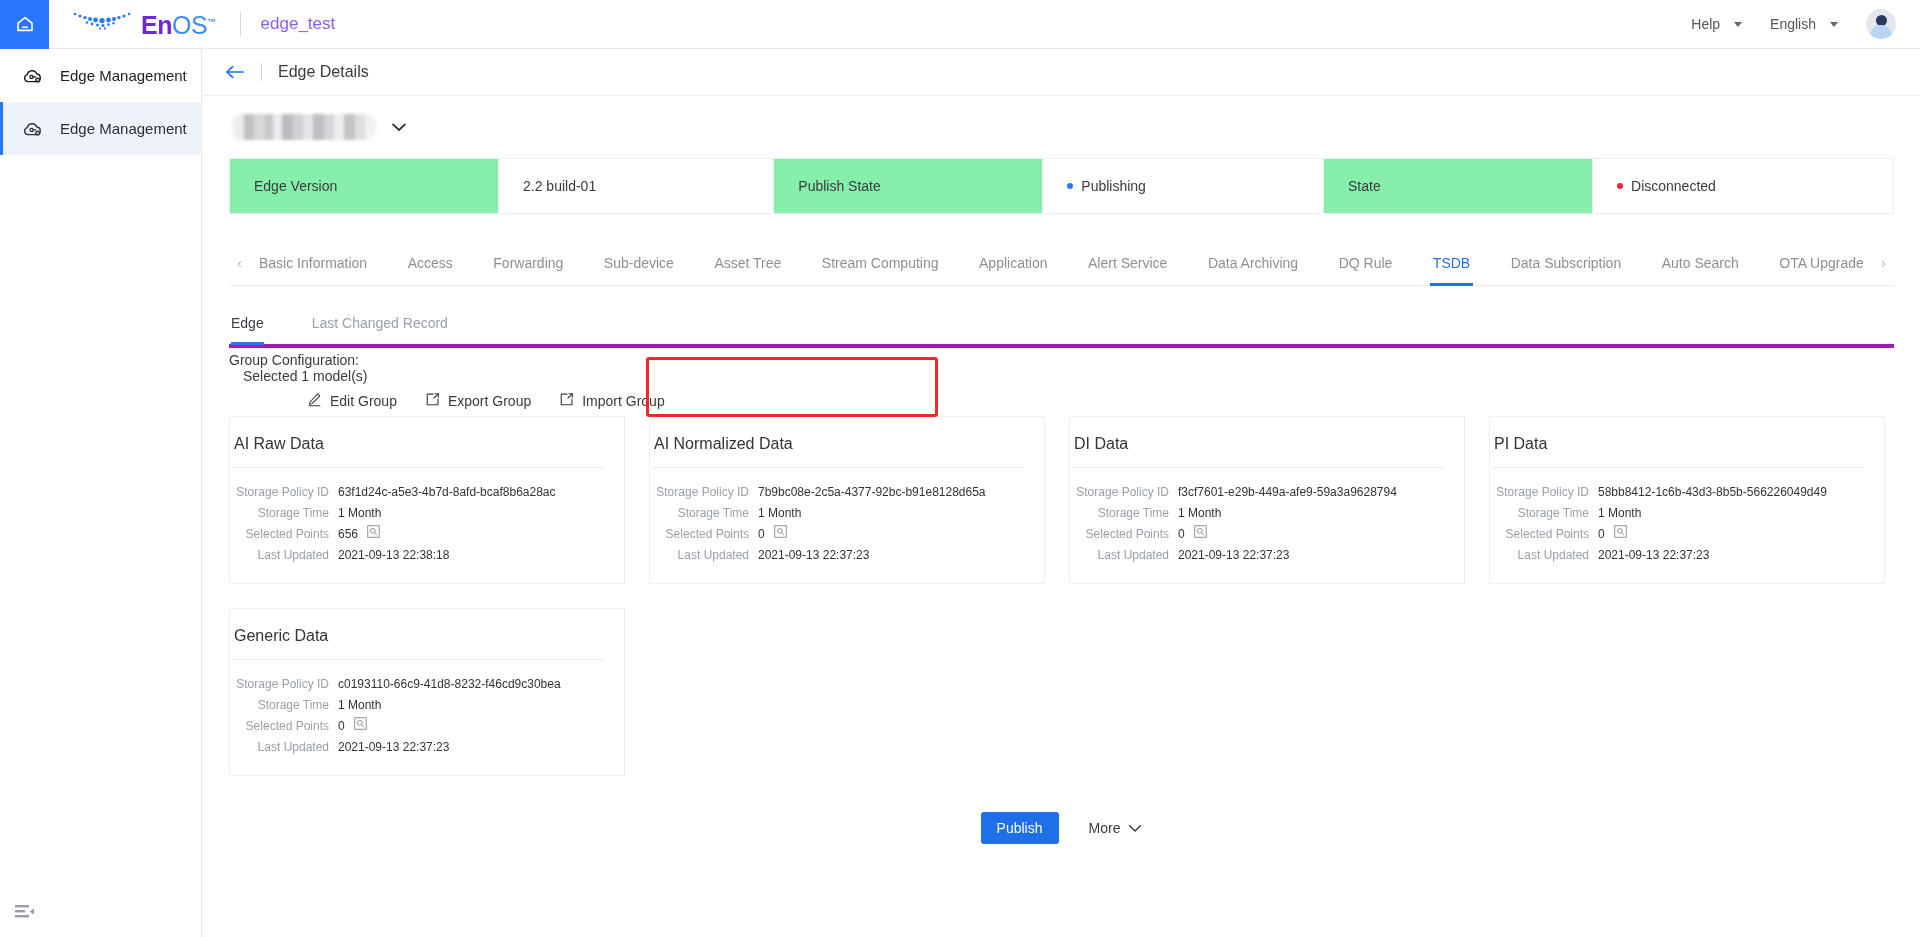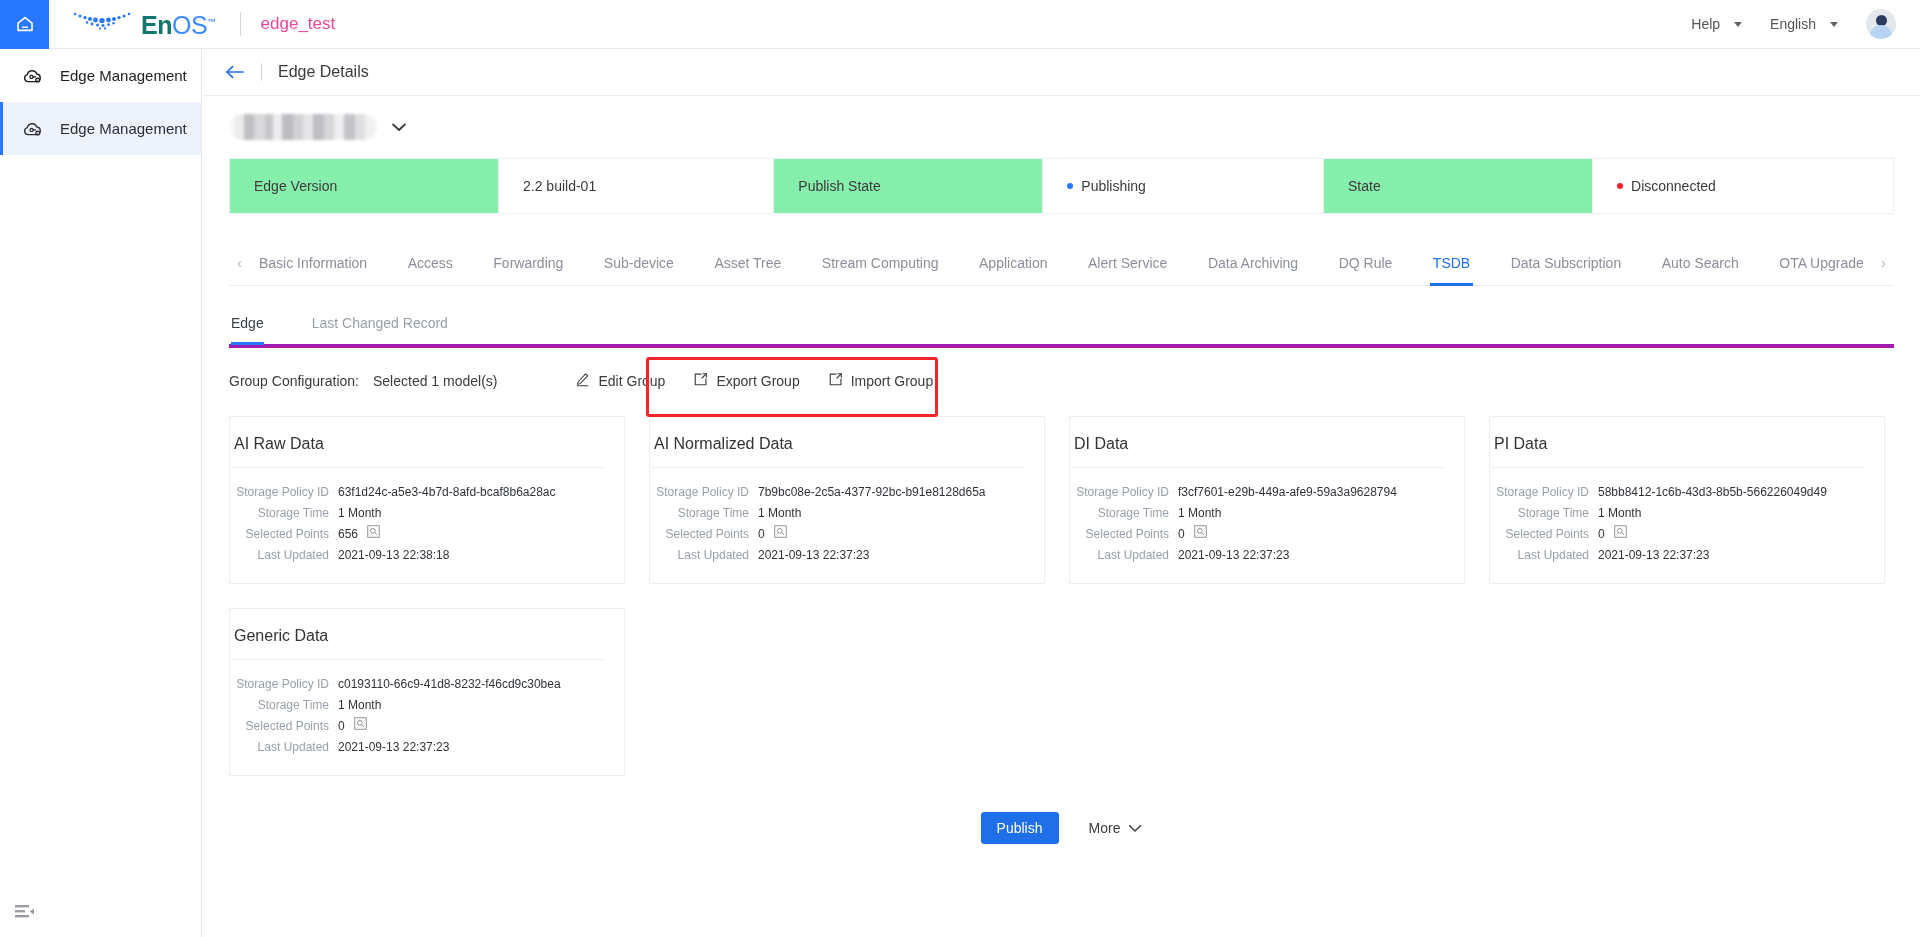--- a/index.html
+++ b/index.html
@@ -45,33 +45,33 @@
   }
   .brand-dots { display:block; }
   .brand-word {
     font-size: 25px;
     font-weight: bold;
     letter-spacing: -0.5px;
     line-height: 1;
     position: relative;
     top: 1px;
   }
-  .brand-word .en { color: #0f766e; }
+  .brand-word .en { color: #6d28d9; }
   .brand-word .os { color: #3d8bff; font-weight: normal; }
   .brand-tm { font-size: 9px; vertical-align: super; color: #3d8bff; }
 
   .brand-sep {
     width: 1px;
     height: 24px;
     background: #d9d9d9;
     margin: 0 20px 0 24px;
   }
   .app-title {
     font-size: 17px;
-    color: #ec4899;
+    color: #8b5cf6;
   }
 
   .topbar-right {
     margin-left: auto;
     display: flex;
     align-items: center;
     gap: 28px;
     padding-right: 24px;
   }
   .top-menu {
@@ -304,24 +304,25 @@
     content: "";
     position: absolute;
     left: 0; right: 0; bottom: -1px;
     height: 3px;
     background: #2878ff;
   }
 
   
   .group-row {
     display: flex;
-    align-items: center;
+    align-items: flex-start;
     height: 58px;
     margin-top: 4px;
     position: relative;
+    flex-direction: column;
   }
   .group-label { font-size: 14px; color: #3b3b3b; }
   .group-selected { font-size: 14px; color: #3b3b3b; margin-left: 14px; }
   .group-actions {
     display: flex;
     align-items: center;
     margin-left: 64px;
     gap: 0;
   }
   .gaction {

